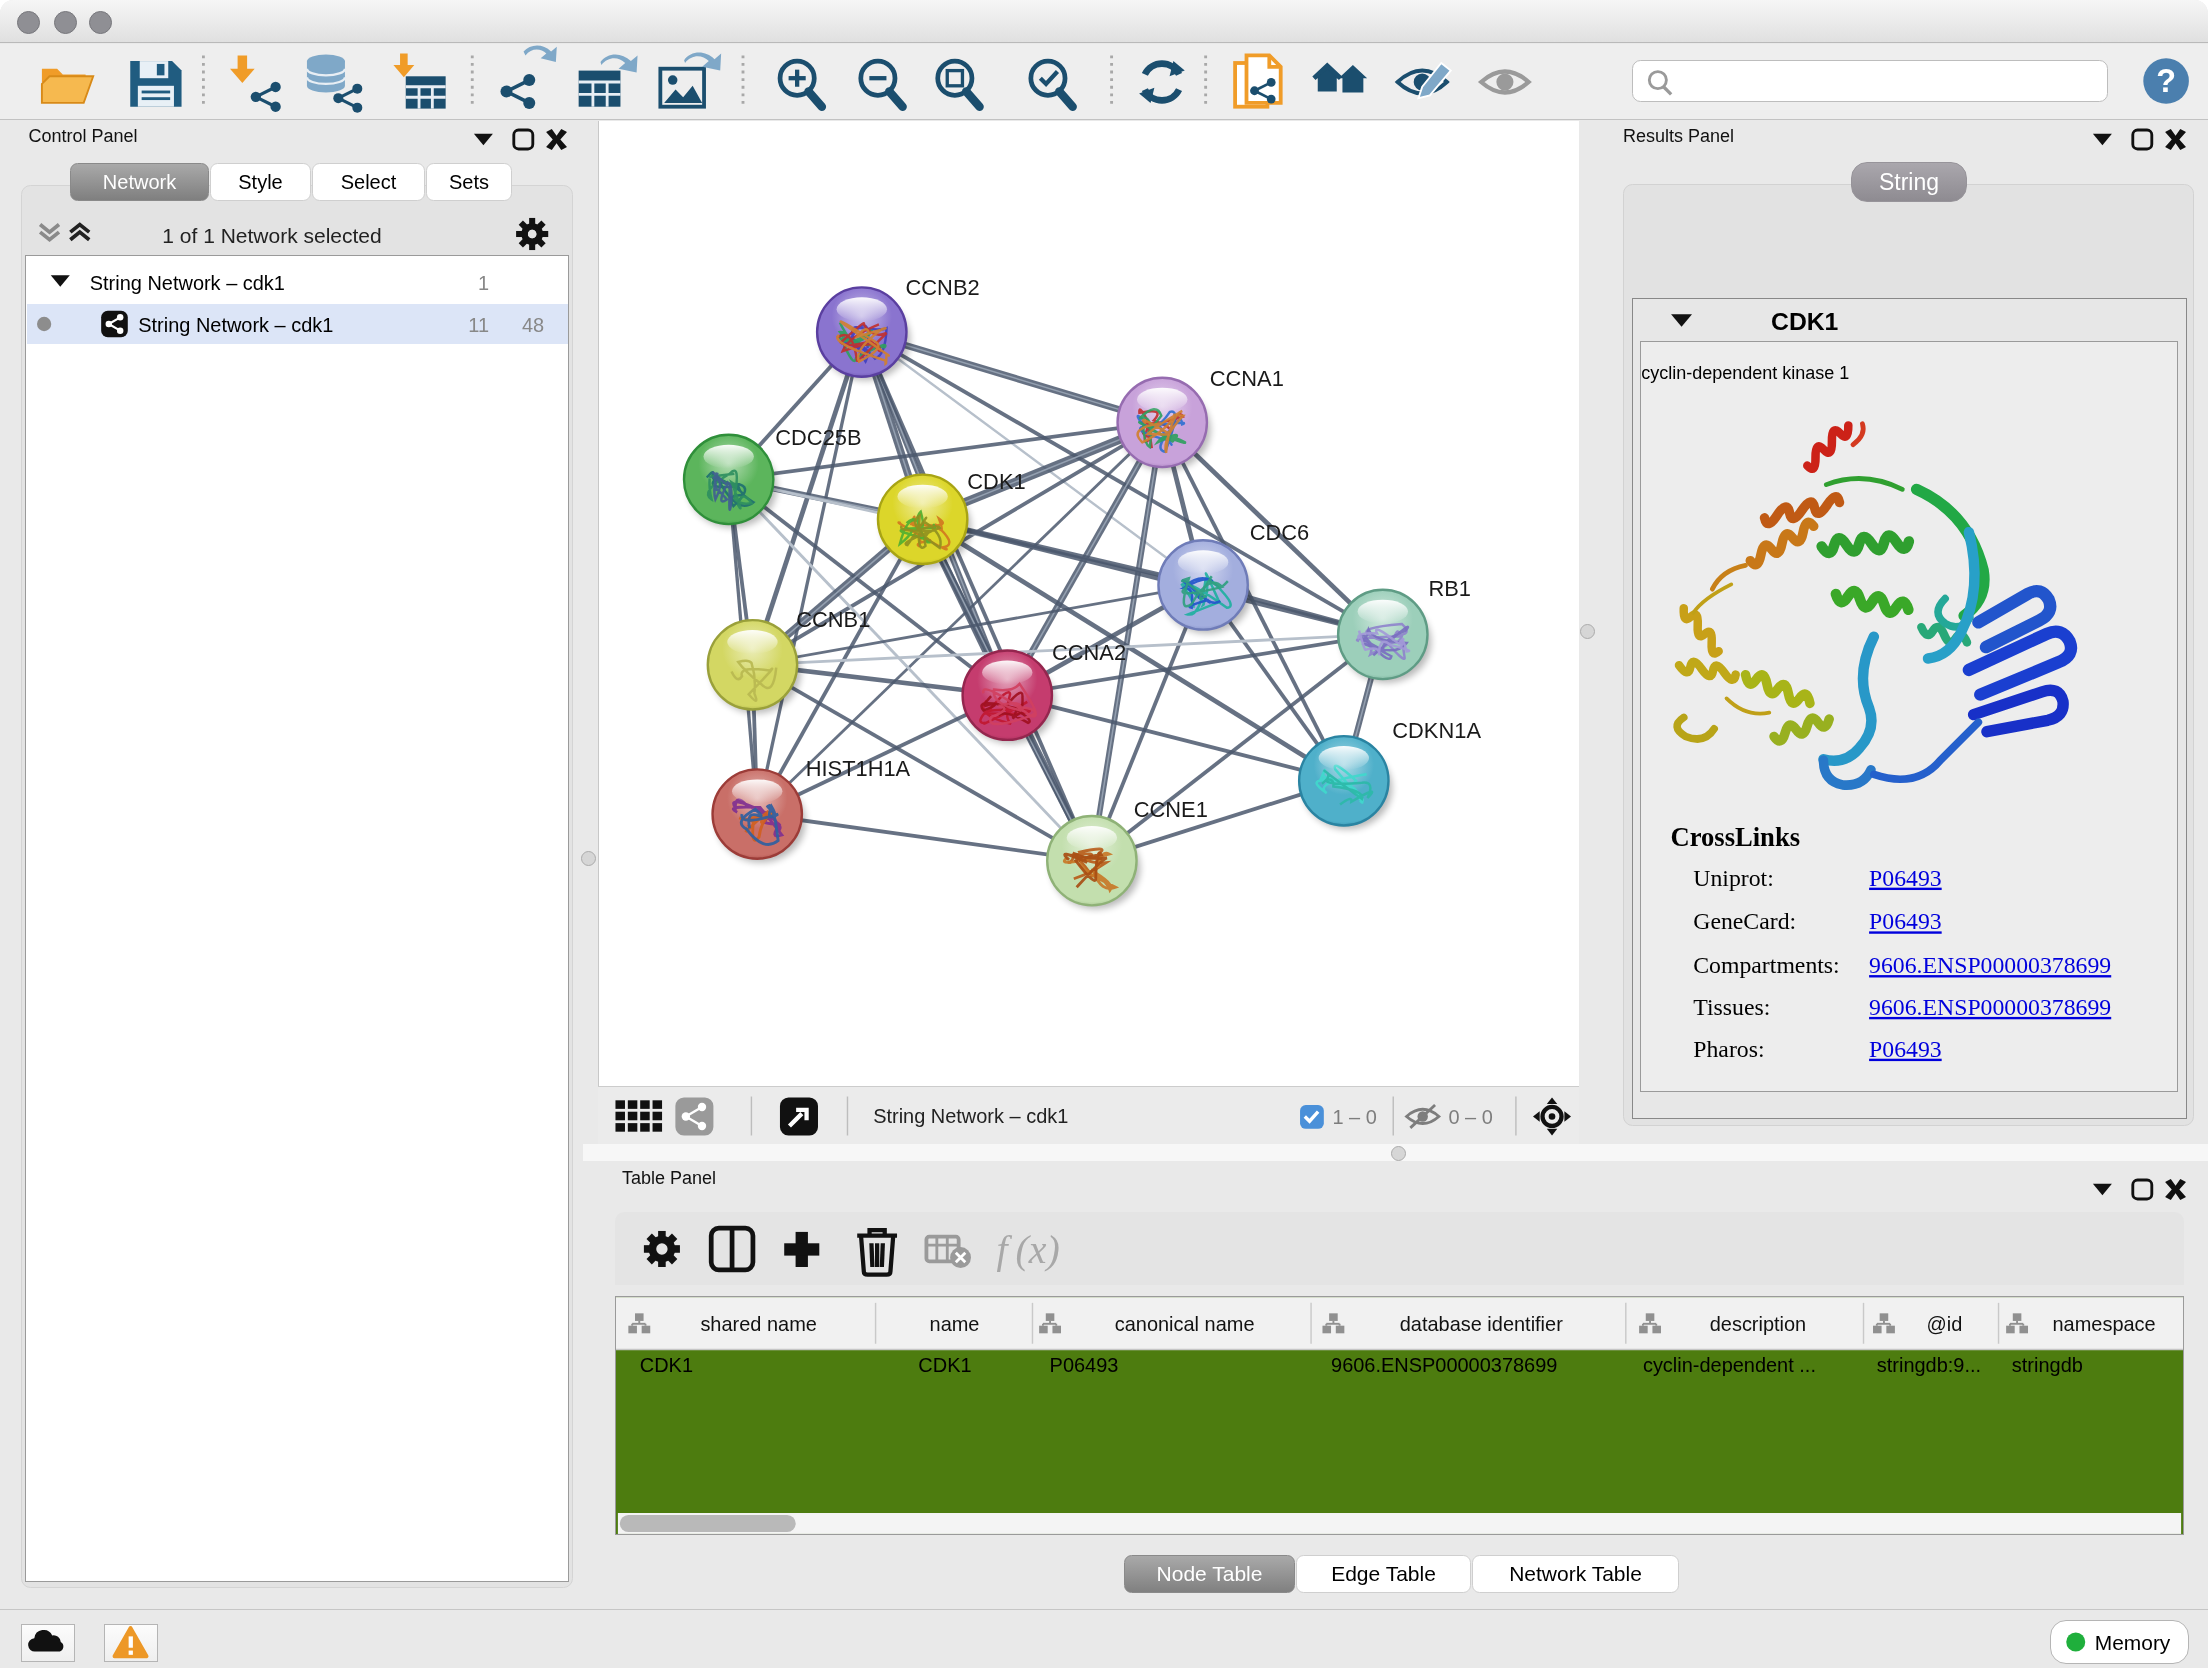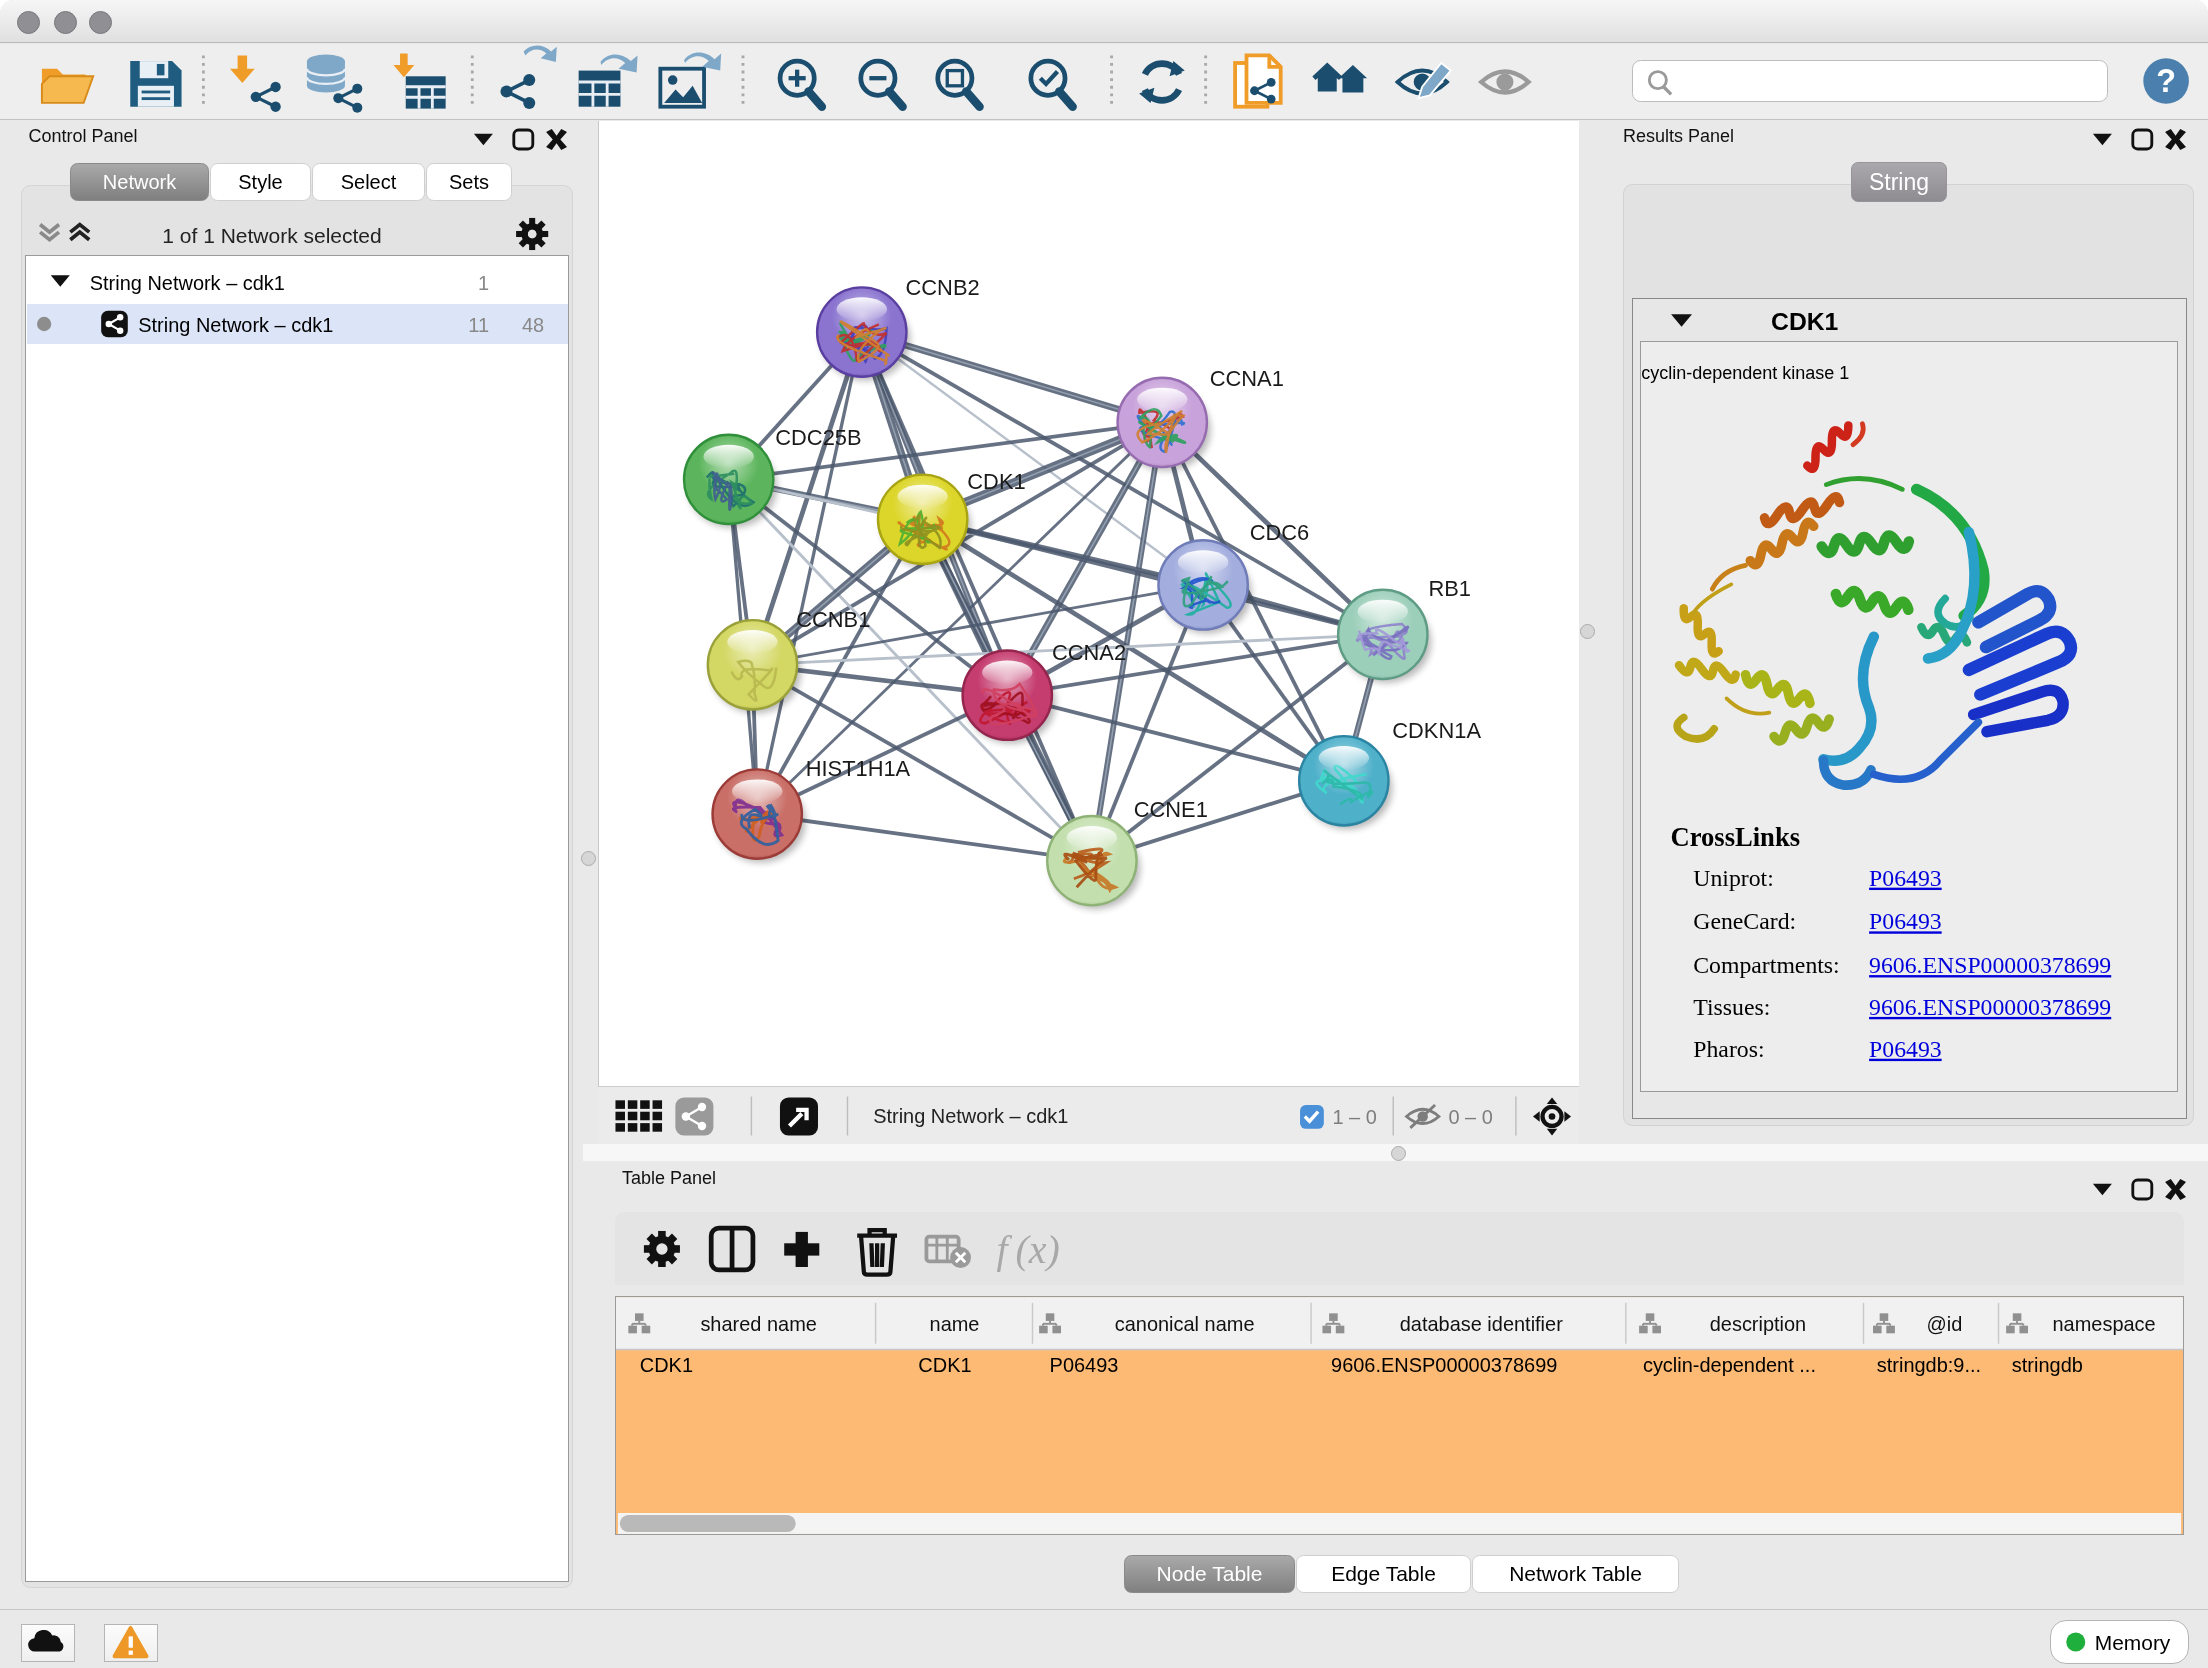--- a/index.html
+++ b/index.html
@@ -40,22 +40,22 @@
 #cp-row2 { position:absolute; left:1px; top:48px; width:541px; height:40px; background:#dce5f7; }
 
 
 #canvas { position:absolute; left:598px; top:121px; width:981px; height:965px;
   background:#ffffff; border-left:1px solid #c8c8c8; }
 #netbar { position:absolute; left:598px; top:1086px; width:981px; height:58px;
   background:#ebebeb; border-top:1px solid #cccccc; }
 
 
 #rp-header { position:absolute; left:1623px; top:126px; font-size:18px; color:#111; }
-#rp-stringtab { position:absolute; left:1851px; top:162px; width:96px; height:40px;
-  background:linear-gradient(#aaa7ad,#8e8b91); border:1px solid #97949a; border-radius:7px;
+#rp-stringtab { position:absolute; left:1851px; top:162px; width:116px; height:40px;
+  background:linear-gradient(#aaa7ad,#8e8b91); border:1px solid #97949a; border-radius:16px;
   color:#fff; font-size:23px; text-align:center; line-height:38px; }
 #rp-outer { position:absolute; left:1623px; top:184px; width:571px; height:942px;
   background:#e2e2e2; border-radius:9.5px; border:1px solid #d2d2d2; }
 #rp-box1 { position:absolute; left:7.6px; top:34px; width:555px; height:75px;
   border:1px solid #a8a8a8; box-shadow:inset 0 0 0 1px #f8f8f8; background:#e9e9e9; }
 .rp-btn { position:absolute; top:18px; height:41px; background:#ffffff;
   border:1px solid #c6c6c6; border-radius:6.7px; font-size:21px; color:#000;
   text-align:center; line-height:39px; }
 #rp-box2 { position:absolute; left:7.6px; top:113px; width:555px; height:821px;
   border:1px solid #888888; background:#e7e7e7; }
@@ -63,21 +63,21 @@
 #rp-content { position:absolute; left:7.6px; top:42px; width:538px; height:751px;
   background:#ededed; border:1px solid #9a9a9a; }
 
 
 #tp-strip { position:absolute; left:583px; top:1144px; width:1625px; height:17px;
   background:#f7f7f7; }
 #tp-header { position:absolute; left:622px; top:1168px; font-size:18px; color:#111; }
 #tp-toolbar { position:absolute; left:615px; top:1212px; width:1569px; height:73px;
   background:#e4e4e4; border-radius:9.5px 9.5px 0 0; }
 #tp-table { position:absolute; left:615px; top:1296px; width:1569px; height:239px;
-  background:#fdba74; border:1px solid #9a9a9a; }
+  background:#4d7c0f; border:1px solid #9a9a9a; }
 .btab { position:absolute; top:1555px; height:38px; background:#ffffff; border:1px solid #cfcfcf; border-radius:7.6px;
   font-size:21px; color:#000; text-align:center; line-height:36px; }
 .btab.sel { background:linear-gradient(#a9a9a9,#808080); color:#fff; border-color:#8a8a8a; }
 
 
 #statusbar { position:absolute; left:0; top:1609px; width:2208px; height:59px;
   background:#e9e9e9; border-top:1px solid #c6c6c6; }
 .sbtn { position:absolute; top:14.3px; width:54px; height:38px; background:linear-gradient(#fcfcfc,#efefef);
   border:1px solid #b5b5b5; }
 #memorybtn { position:absolute; left:2050px; top:9.5px; width:139px; height:44px;

